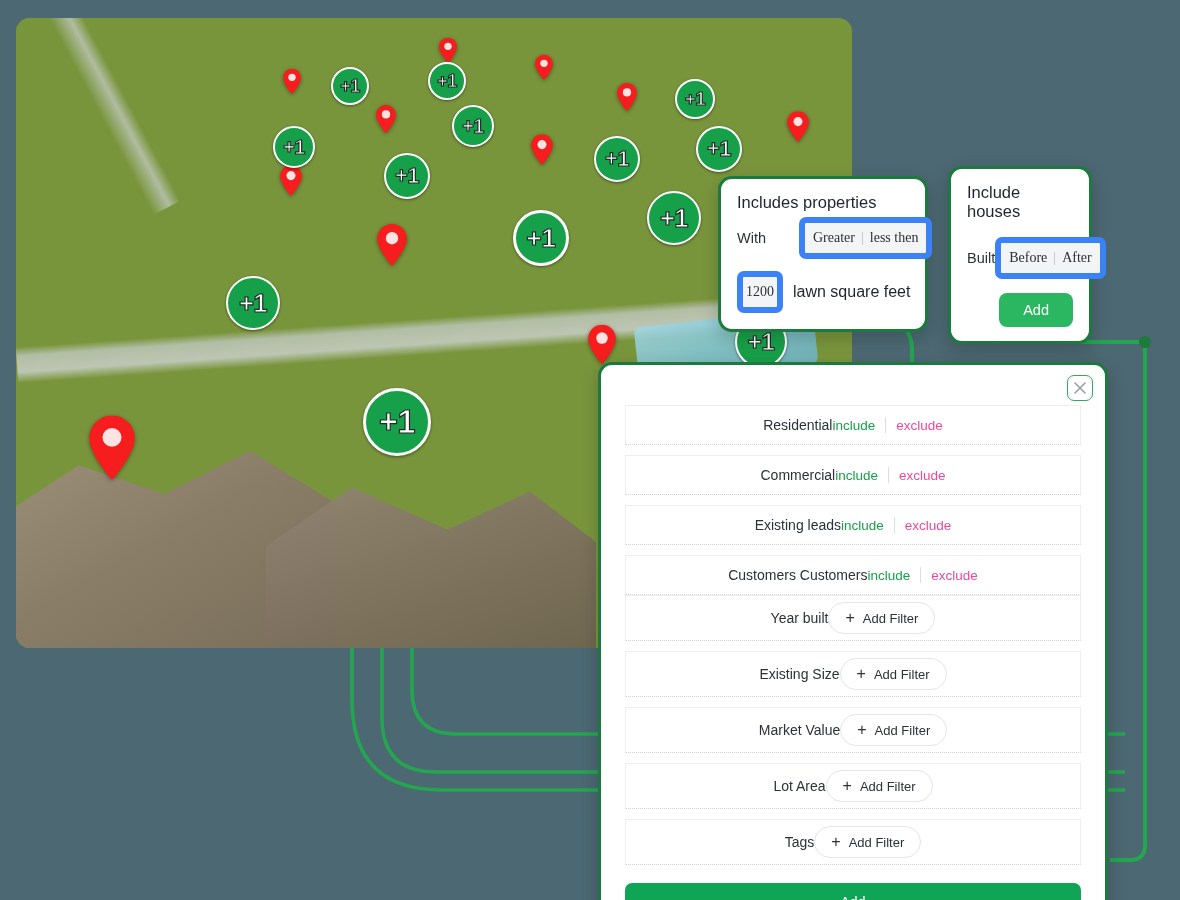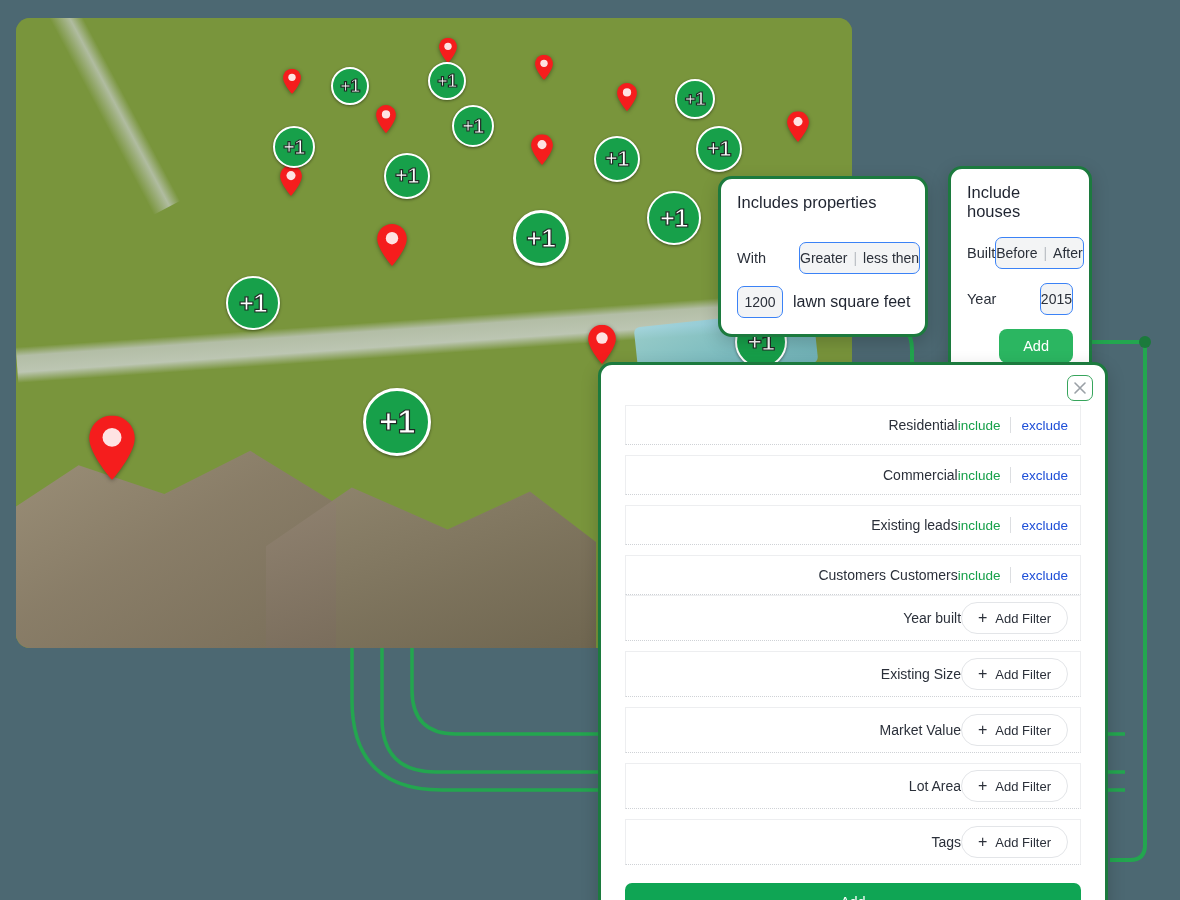--- a/index.html
+++ b/index.html
@@ -104,34 +104,34 @@
     position: absolute;
     background: #fff;
     border: 3px solid #1c7a3e;
     border-radius: 14px;
     box-shadow: 0 6px 18px rgba(0,0,0,.18);
   }
   .card-title { font-size: 16.5px; color: #1f2430; font-weight: 400; }
   .row { display: flex; align-items: center; }
   .lbl { font-size: 14.5px; color: #2b303a; }
   .chip {
-    background: #f3f4f5; border: 1px solid #3b82f6; border-radius: 7px;
+    background: #f3f4f5; border: 6px solid #3b82f6; border-radius: 7px;
     font-size: 14px; color: #2b303a; display: flex; align-items: center;
-    justify-content: center; padding: 7px 0; white-space: nowrap;
+    justify-content: center; padding: 7px 8px; white-space: nowrap; font-family: Liberation Serif, serif;
   }
   .chip .sep { color: #b9bdc3; margin: 0 6px; }
   .btn-green {
     background: #2bb661; color: #fff; border: none; border-radius: 8px;
     font-size: 14.5px; padding: 9px 24px; cursor: pointer;
     font-family: "Liberation Sans", sans-serif;
   }
 
   
   #card-props { left: 718px; top: 176px; width: 210px; padding: 14px 16px 16px; }
-  #card-props .card-title { margin-bottom: 30px; }
+  #card-props .card-title { margin-bottom: 5px; }
   #card-props .r1 { justify-content: space-between; margin-bottom: 12px; gap: 33px; }
   #card-props .r2 { gap: 10px; }
   #card-props .num { min-width: 46px; }
   .unit { font-size: 16px; color: #1f2430; white-space: nowrap; }
 
   
   #card-houses { left: 948px; top: 166px; width: 144px; padding: 14px 16px 14px; }
   #card-houses .card-title { margin-bottom: 16px; }
   #card-houses .r { justify-content: space-between; margin-bottom: 14px; }
   #card-houses .acts { display: flex; justify-content: flex-end; }
@@ -142,31 +142,31 @@
   }
   #close-btn {
     position: absolute; right: 12px; top: 10px;
     width: 26px; height: 26px; border-radius: 7px;
     border: 1.6px solid #37a55c; background: #fff;
     display: flex; align-items: center; justify-content: center;
     cursor: pointer;
   }
   #close-btn svg { display: block; }
   .frow {
-    display: flex; align-items: center; justify-content: flex-end;
+    display: flex; align-items: center; justify-content: center;
     height: 40px; padding: 0 12px;
     border: 1px solid #edeef0;
     border-bottom: 1px dotted #cfd2d6;
     background: #fff;
   }
   .frow + .frow { margin-top: 10px; }
   .fname { font-size: 14px; color: #2b303a; }
   .ie { display: flex; align-items: center; gap: 0; font-size: 13.5px; }
   .ie .inc { color: #17a04a; cursor: pointer; }
-  .ie .exc { color: #1d4ed8; cursor: pointer; }
+  .ie .exc { color: #ec4899; cursor: pointer; }
   .ie .bar { width: 1px; height: 16px; background: #dcdee1; margin: 0 10px; }
   .frow.tall { height: 46px; }
   .addf {
     display: flex; align-items: center; gap: 8px;
     border: 1px solid #e3e5e8; border-radius: 18px;
     background: #fff; padding: 7px 16px; font-size: 13px; color: #2b303a;
     cursor: pointer; font-family: "Liberation Sans", sans-serif;
   }
   .addf .plus { font-size: 16px; line-height: 1; color: #2b303a; }
   #panel-add {
@@ -310,24 +310,20 @@
   <div class="card" id="card-houses">
     <div class="card-title">Include houses</div>
     <div class="row r">
       <span class="lbl">Built</span>
       <div class="chip">
         <span>Before</span>
         <span class="sep">|</span>
         <span>After</span>
       </div>
     </div>
-    <div class="row r">
-      <span class="lbl">Year</span>
-      <div class="chip">2015</div>
-    </div>
     <div class="acts">
       <button class="btn-green">Add</button>
     </div>
   </div>
 
   <div class="card" id="panel">
     <div id="close-btn">
       <svg width="14" height="14" viewBox="0 0 14 14" aria-hidden="true">
         <path d="M2 2 L12 12 M12 2 L2 12" stroke="#9aa0a6" stroke-width="1.6" fill="none" stroke-linecap="round"></path>
       </svg>

